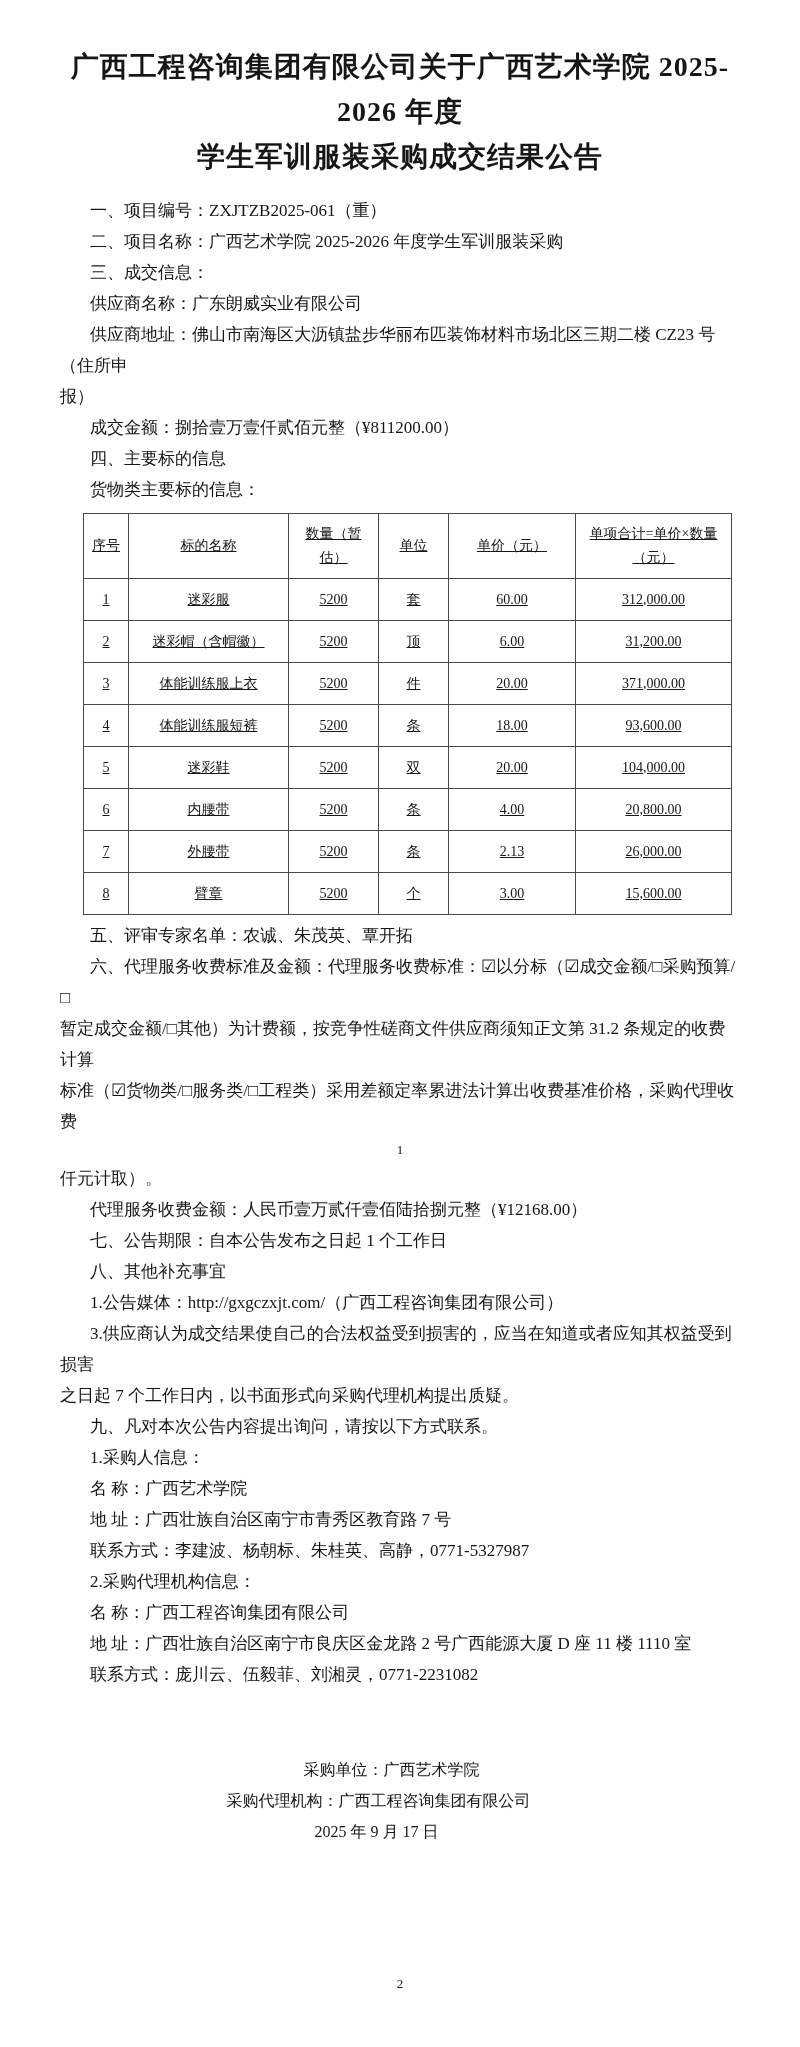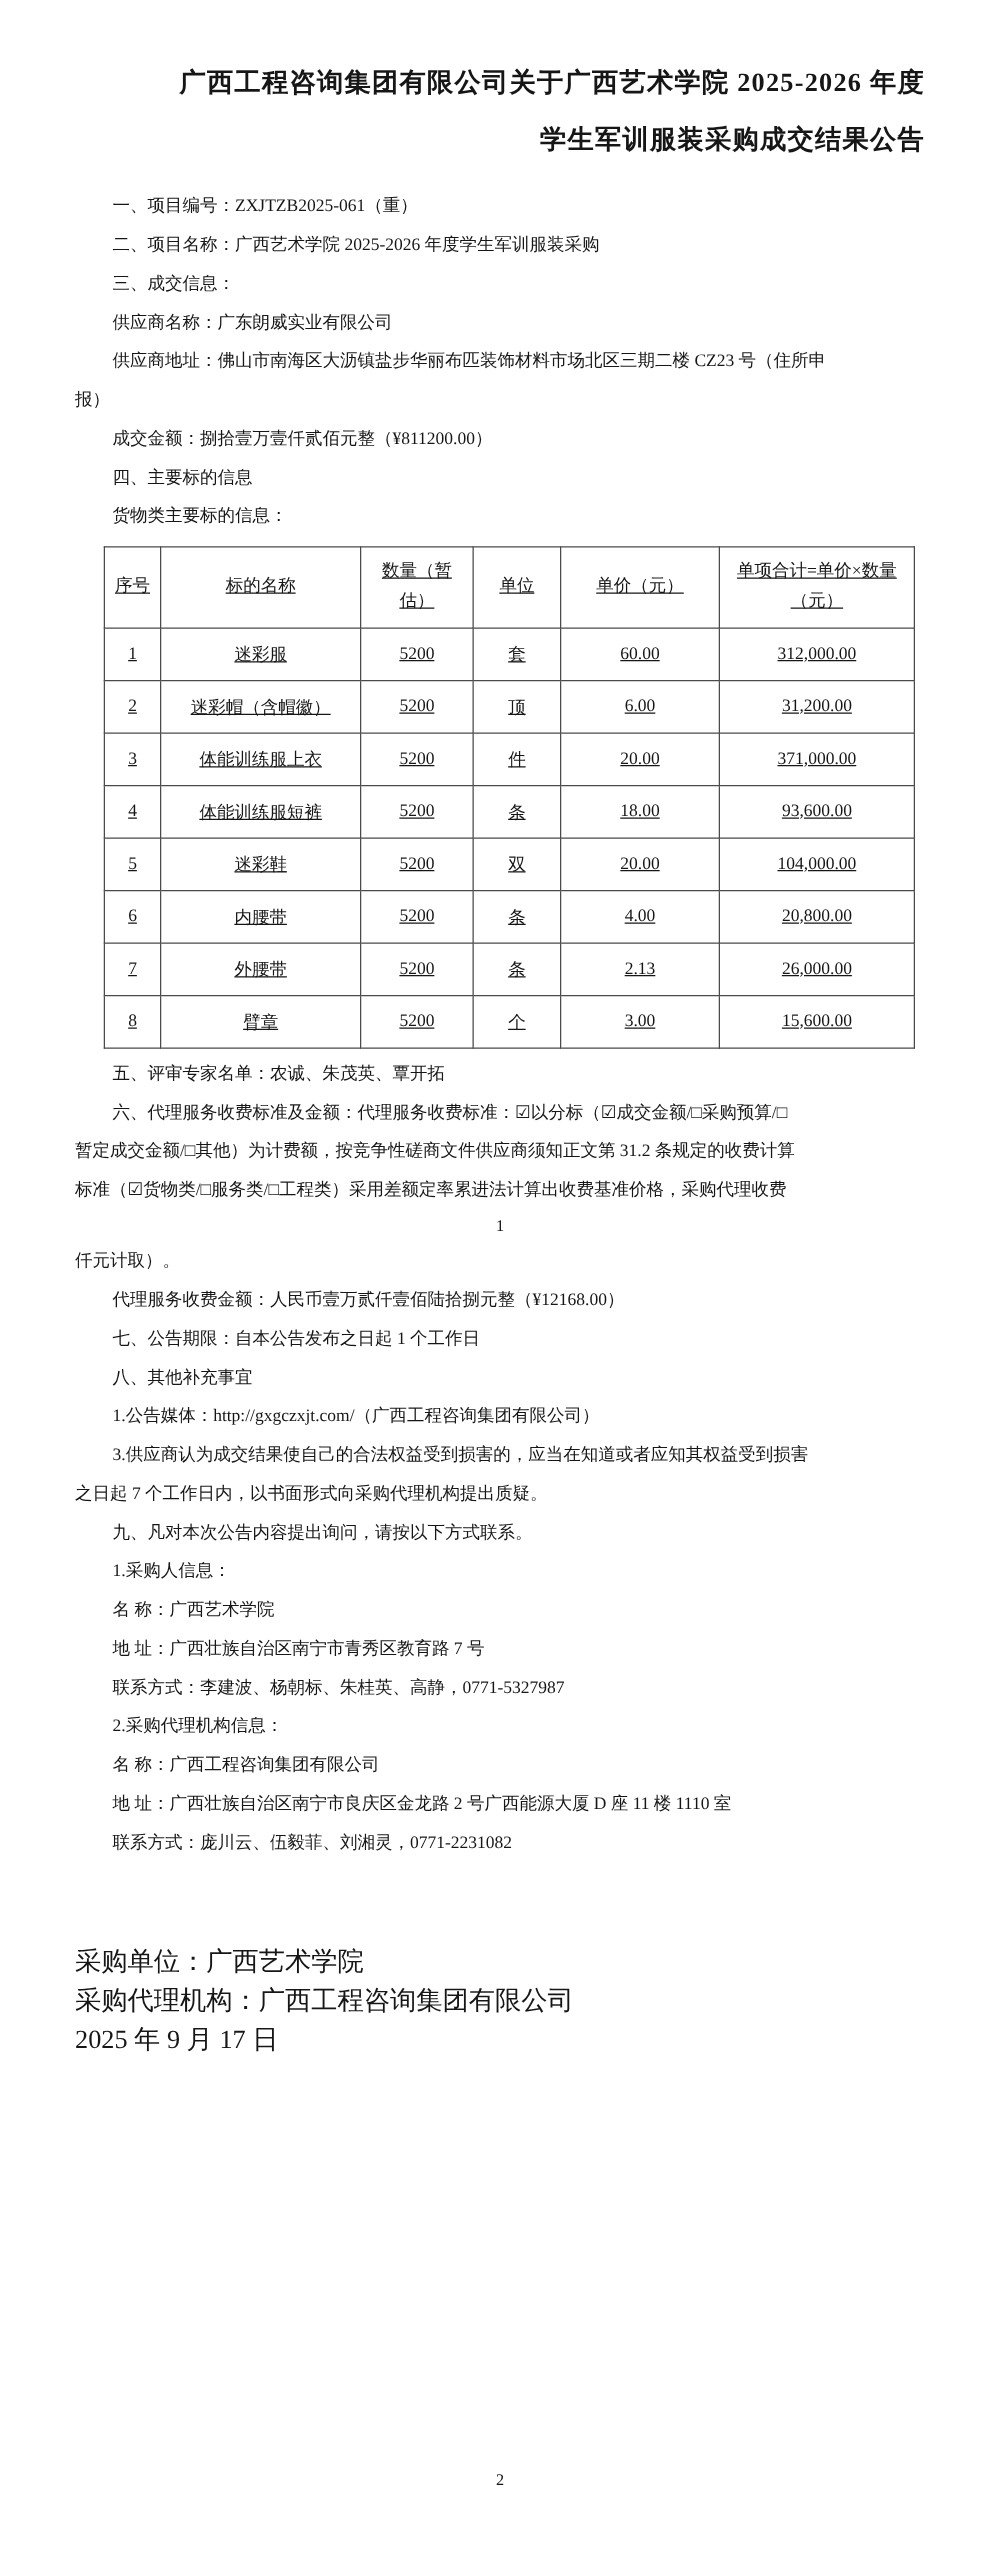--- a/index.html
+++ b/index.html
@@ -7,30 +7,30 @@
     width:800px; height:2047px;
     background:#ffffff;
     color:#161616;
     font-family:"Liberation Serif","DejaVu Serif",serif;
     position:relative;
     overflow:hidden;
   }
   .content { padding:44px 60px 0 60px; }
   .title p {
     margin:0;
-    text-align:right;
+    text-align:center;
     font-weight:bold;
-    font-size:21px;
+    font-size:28px;
     line-height:45px;
     letter-spacing:1px;
   }
   .title { margin-bottom:16px; }
   .para {
     margin:0;
-    font-size:14px;
+    font-size:17px;
     line-height:31px;
     white-space:normal;
   }
   .para.indent { text-indent:30px; }
   .para.flush { text-indent:0; }
   .para.center-num {
     text-align:center;
     font-size:13px;
     line-height:26px;
     text-indent:0;
@@ -55,23 +55,23 @@
     font-size:14px;
     line-height:24px;
   }
   table.items td {
     height:41px;
     font-size:14px;
   }
   .signoff { margin-top:64px; }
   .signoff p {
     margin:0;
-    font-size:21px;
+    font-size:16px;
     line-height:31px;
-    text-align:left;
+    text-align:center;
   }
   .signoff p.sign-0 { padding-right:17px; }
   .signoff p.sign-1 { padding-right:43px; }
   .signoff p.sign-2 { padding-right:47px; }
   .page-num {
     position:absolute;
     left:0; right:0;
     top:1976px;
     text-align:center;
     font-size:13px;

